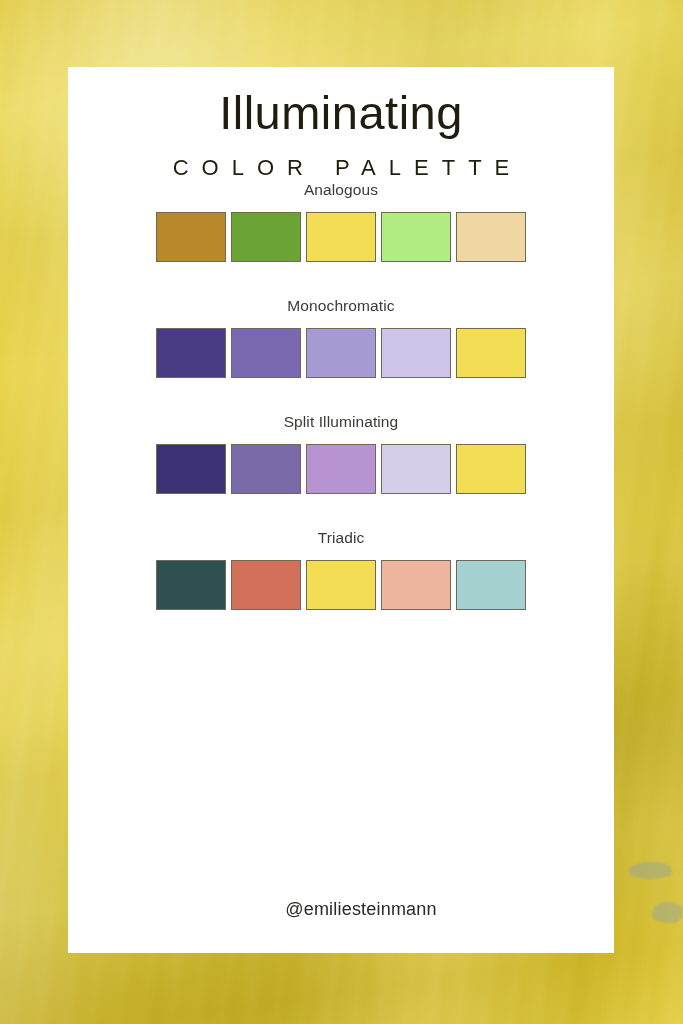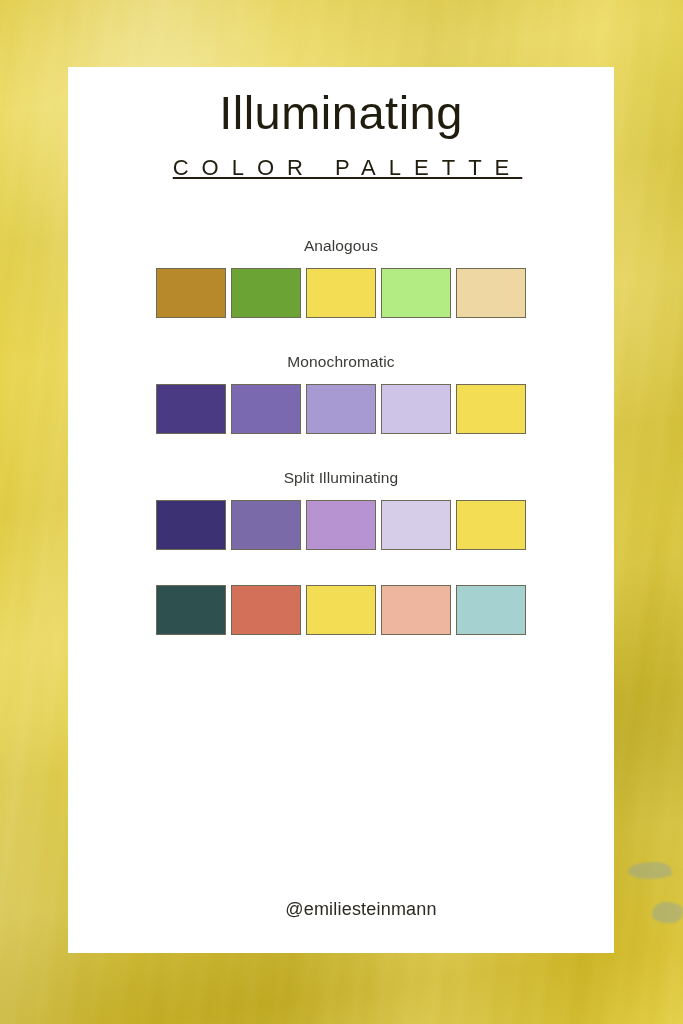--- a/index.html
+++ b/index.html
@@ -79,26 +79,24 @@
     color:#201d0f;
     letter-spacing:0.5px;
   }
   #poster-subtitle {
     margin-top:18px;
     font-size:22px;
     font-weight:400;
     color:#211e10;
     letter-spacing:13px;
     text-indent:13px;
-    text-decoration:underline;
   }
 
   
   #palette-list {
-    margin-top:56px;
   }
   .palette-row { margin-bottom:35px; }
   .palette-row:last-child { margin-bottom:0; }
 
   .palette-label {
     text-align:center;
     font-size:15.5px;
     color:#3b3a36;
     margin-bottom:13px;
     letter-spacing:0.1px;
@@ -168,20 +166,21 @@
         <div class="palette-label">Split Illuminating</div>
         <div class="swatch-strip">
           <div class="swatch" title="#3b3173" style="background: rgb(59, 49, 115);"></div>
           <div class="swatch" title="#7a6aa8" style="background: rgb(122, 106, 168);"></div>
           <div class="swatch" title="#b793d2" style="background: rgb(183, 147, 210);"></div>
           <div class="swatch" title="#d6cde8" style="background: rgb(214, 205, 232);"></div>
           <div class="swatch" title="#f2dd54" style="background: rgb(242, 221, 84);"></div>
         </div>
       </div>
       <div class="palette-row">
+        <div class="palette-label">Triadic</div>
         <div class="swatch-strip">
           <div class="swatch" title="#2e5150" style="background: rgb(46, 81, 80);"></div>
           <div class="swatch" title="#d3705a" style="background: rgb(211, 112, 90);"></div>
           <div class="swatch" title="#f2dd54" style="background: rgb(242, 221, 84);"></div>
           <div class="swatch" title="#eeb69f" style="background: rgb(238, 182, 159);"></div>
           <div class="swatch" title="#a5d2d0" style="background: rgb(165, 210, 208);"></div>
         </div>
       </div>
     </div>
 

